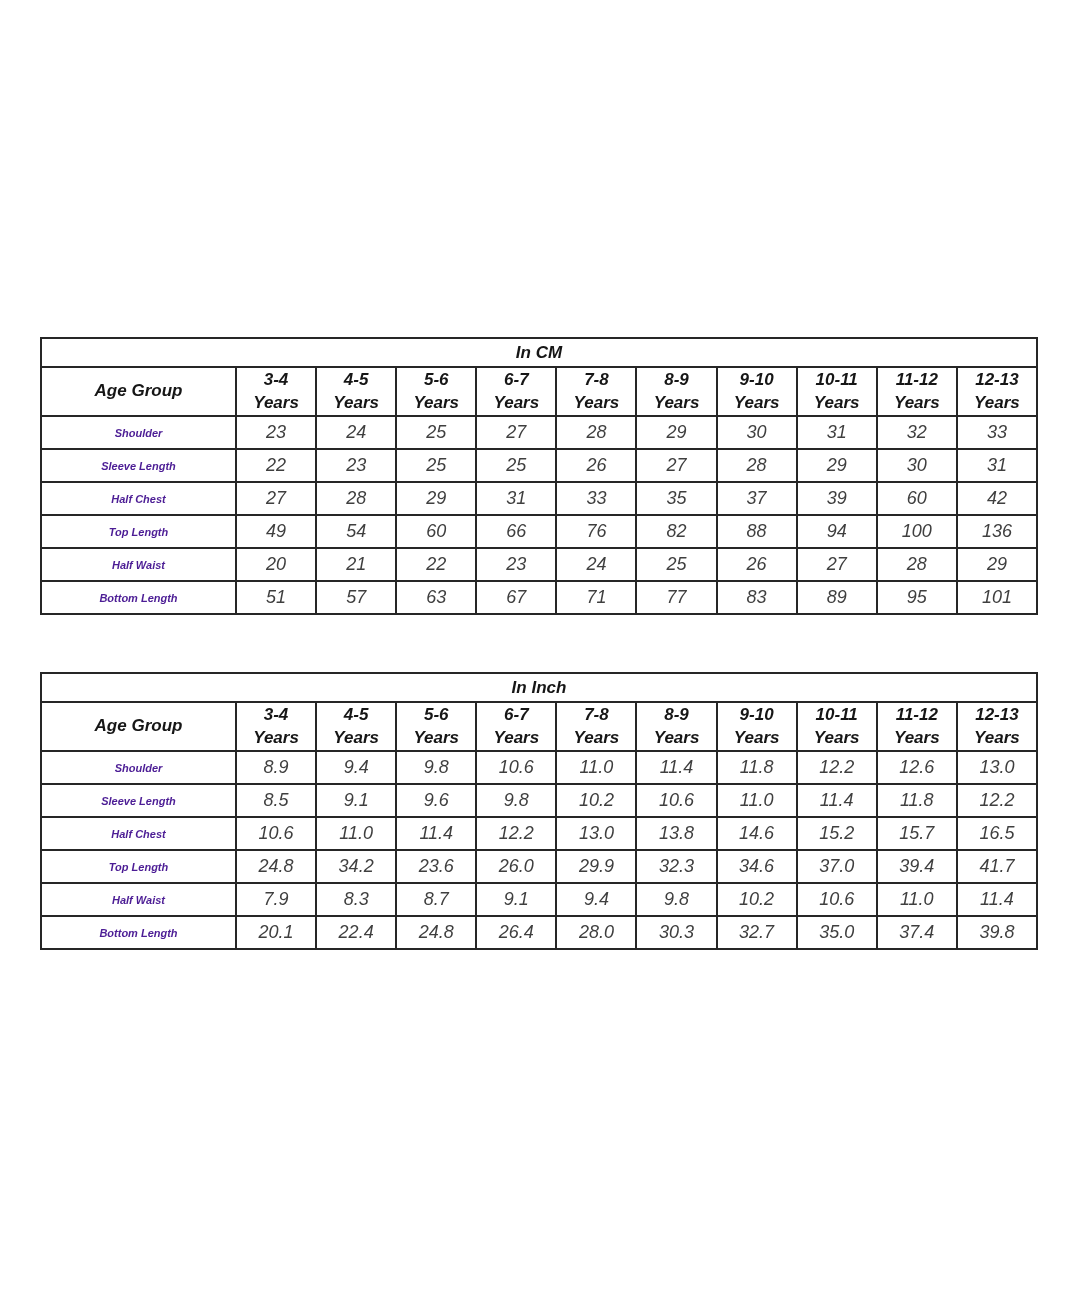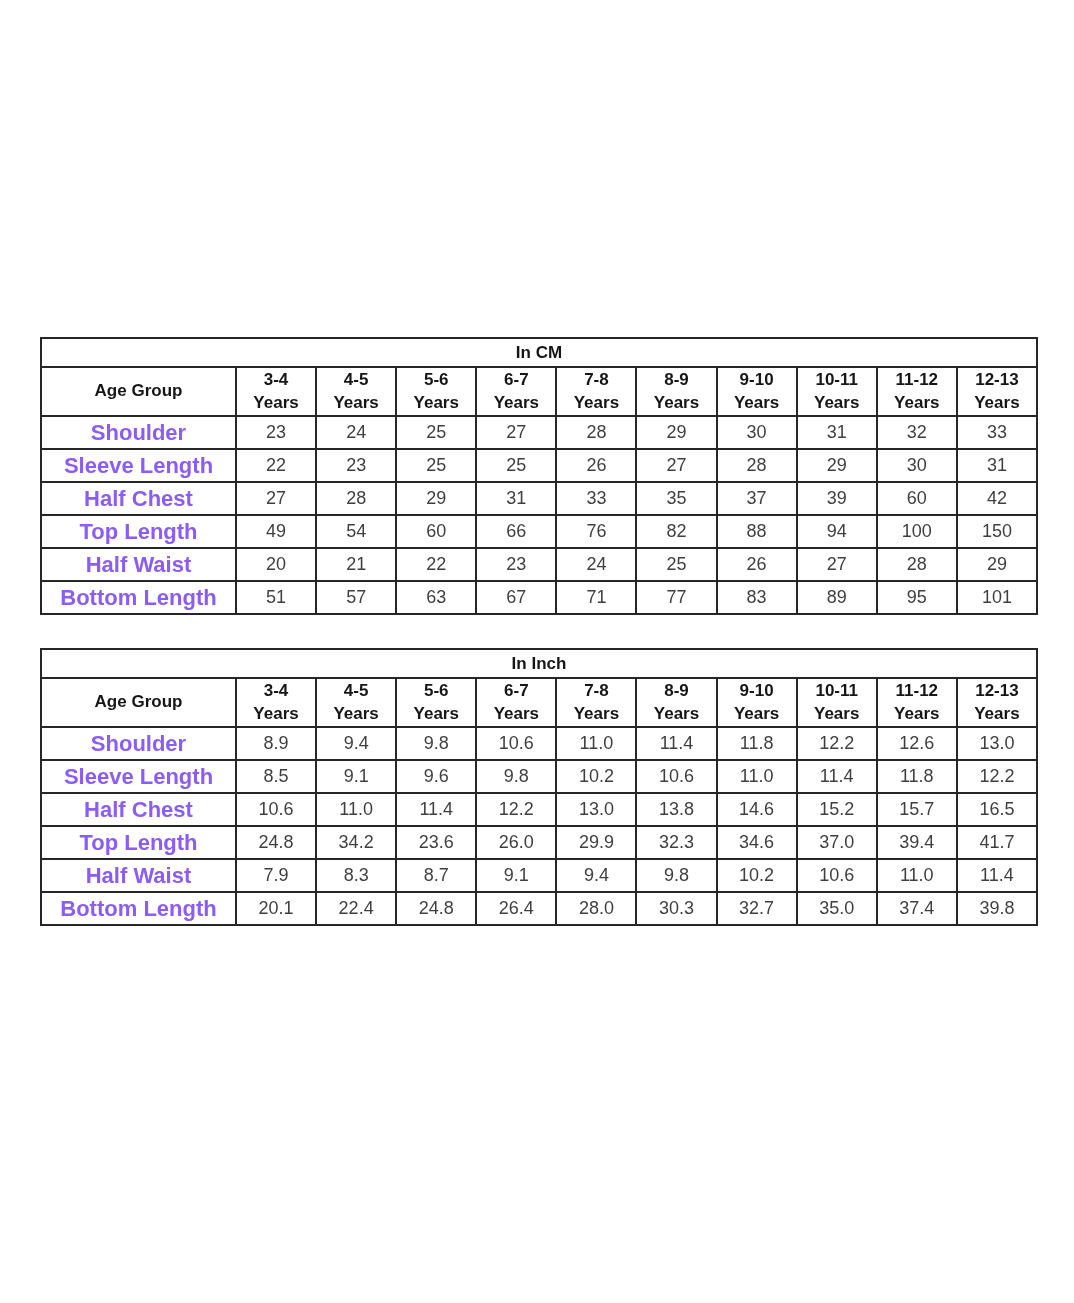--- a/index.html
+++ b/index.html
@@ -16,20 +16,21 @@
     background: #ffffff;
     overflow: hidden;
   }
   table.size-table {
     position: absolute;
     left: 40px;
     width: 998px;
     border-collapse: collapse;
     table-layout: fixed;
     background: #ffffff;
+    font-style: italic;
   }
   table.size-table td {
     border: 2px solid #262626;
     text-align: center;
     vertical-align: middle;
     padding: 0;
     overflow: hidden;
   }
   td.title-cell {
     height: 27px;
@@ -44,22 +45,22 @@
   }
   td.head-cell {
     height: 47px;
     font-weight: bold;
     font-size: 17px;
     color: #161616;
     line-height: 1.35;
   }
   td.label-cell {
     font-weight: bold;
-    font-size: 22px;
-    color: #8b5cf6;
+    font-size: 11px;
+    color: #4c1d95;
     height: 31px;
   }
   td.value-cell {
     font-size: 18px;
     color: #3f3f3f;
     font-weight: normal;
   }
 </style>
 </head>
 <body>
@@ -169,21 +170,21 @@
           <td class="label-cell">Top Length</td>
           <td class="value-cell">49</td>
           <td class="value-cell">54</td>
           <td class="value-cell">60</td>
           <td class="value-cell">66</td>
           <td class="value-cell">76</td>
           <td class="value-cell">82</td>
           <td class="value-cell">88</td>
           <td class="value-cell">94</td>
           <td class="value-cell">100</td>
-          <td class="value-cell">150</td>
+          <td class="value-cell">136</td>
         </tr>
         <tr>
           <td class="label-cell">Half Waist</td>
           <td class="value-cell">20</td>
           <td class="value-cell">21</td>
           <td class="value-cell">22</td>
           <td class="value-cell">23</td>
           <td class="value-cell">24</td>
           <td class="value-cell">25</td>
           <td class="value-cell">26</td>
@@ -199,21 +200,21 @@
           <td class="value-cell">67</td>
           <td class="value-cell">71</td>
           <td class="value-cell">77</td>
           <td class="value-cell">83</td>
           <td class="value-cell">89</td>
           <td class="value-cell">95</td>
           <td class="value-cell">101</td>
         </tr>
       </tbody>
     </table>
-  <table class="size-table" style="top: 648px;">
+  <table class="size-table" style="top: 672px;">
       <colgroup>
         <col style="width: 195px;">
         <col>
         <col>
         <col>
         <col>
         <col>
         <col>
         <col>
         <col>

